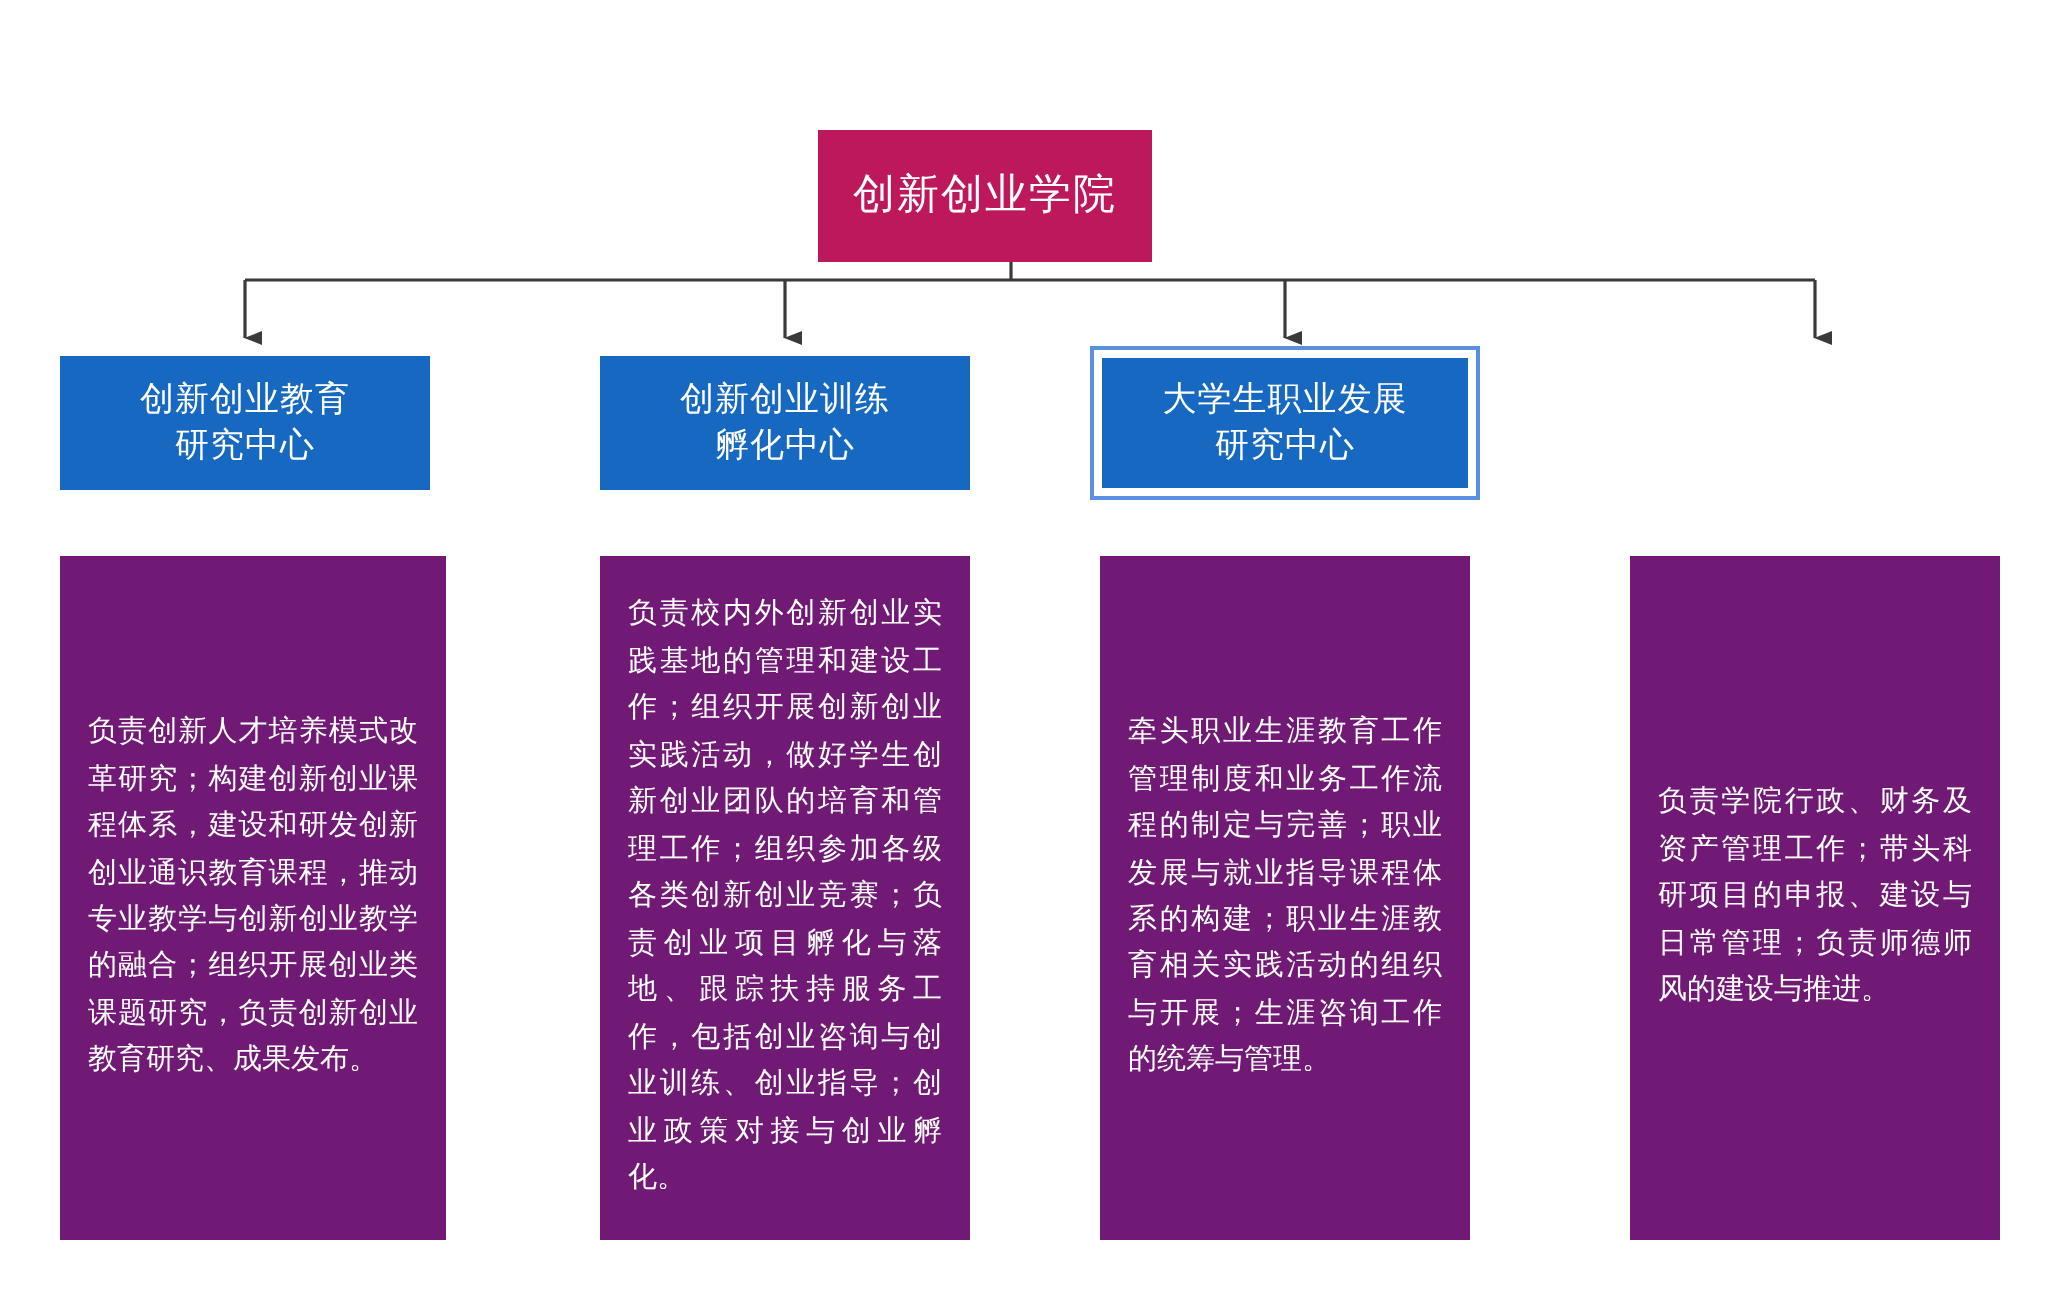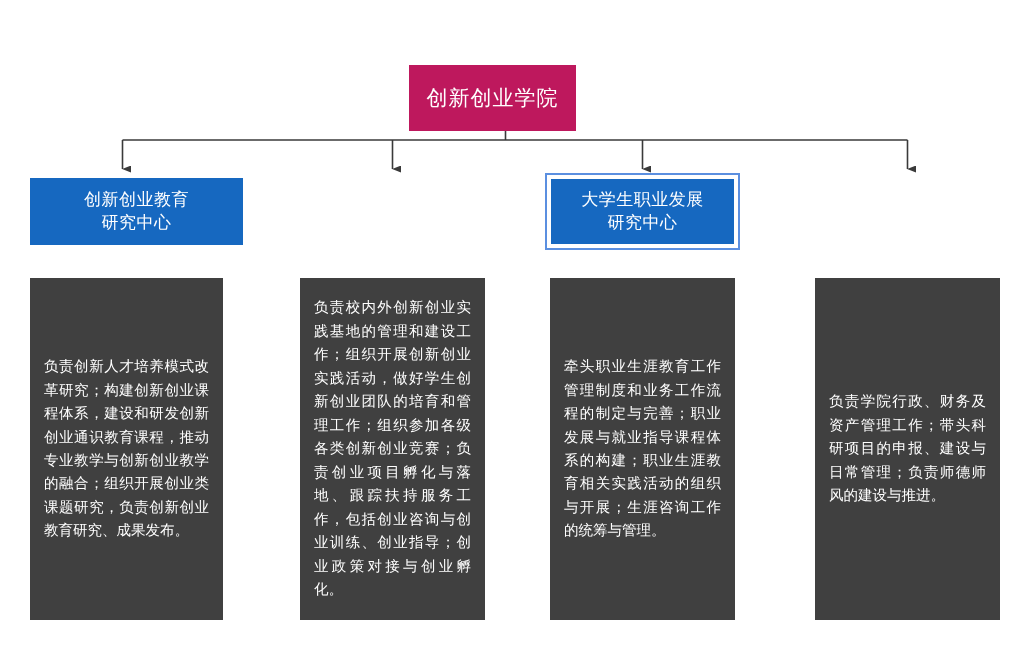--- a/index.html
+++ b/index.html
@@ -34,37 +34,37 @@
     margin-top:32px;
   }
 
   
   .head{
     top:178px;height:67px;
     background:#1668c0;
     font-size:17px;
     letter-spacing:.5px;
   }
-  .head.h1{left:30px;width:213px;}
+  .head.h1{left:30px;width:185px;}
   .head.h2{left:300px;width:185px;}
   .head.h3{left:550px;width:185px;}
   .head.h4{left:815px;width:185px;}
 
   
   .head.selected{
     outline:2px solid #5b8fe0;
     outline-offset:3px;
     box-shadow:0 0 0 1px #ffffff inset;
   }
 
   
   .panel{
     position:absolute;
     top:278px;height:342px;
-    background:#404040;
+    background:#701a75;
     color:#ffffff;
     box-sizing:border-box;
     display:flex;align-items:center;justify-content:center;
     padding:10px 14px;
   }
   .panel .ptext{
     font-size:14.5px;
     line-height:1.62;
     text-align:justify;
     text-align-last:left;
@@ -95,20 +95,22 @@
     <line x1="122.5" y1="140" x2="122.5" y2="169" stroke="#3a3a3a" stroke-width="1.6" marker-end="url(#arrowhead)"></line>
     <line x1="392.5" y1="140" x2="392.5" y2="169" stroke="#3a3a3a" stroke-width="1.6" marker-end="url(#arrowhead)"></line>
     <line x1="642.5" y1="140" x2="642.5" y2="169" stroke="#3a3a3a" stroke-width="1.6" marker-end="url(#arrowhead)"></line>
     <line x1="907.5" y1="140" x2="907.5" y2="169" stroke="#3a3a3a" stroke-width="1.6" marker-end="url(#arrowhead)"></line>
   </svg>
 
   <div class="node root">创新创业学院</div>
 
   <div class="node head h1">创新创业教育
 研究中心</div>
+  <div class="node head h2">创新创业训练
+孵化中心</div>
   <div class="node head h3 selected">大学生职业发展
 研究中心</div>
 
   <div class="panel p1">
     <div class="ptext">负责创新人才培养模式改革研究；构建创新创业课程体系，建设和研发创新创业通识教育课程，推动专业教学与创新创业教学的融合；组织开展创业类课题研究，负责创新创业教育研究、成果发布。</div>
   </div>
   <div class="panel p2">
     <div class="ptext">负责校内外创新创业实践基地的管理和建设工作；组织开展创新创业实践活动，做好学生创新创业团队的培育和管理工作；组织参加各级各类创新创业竞赛；负责创业项目孵化与落地、跟踪扶持服务工作，包括创业咨询与创业训练、创业指导；创业政策对接与创业孵化。</div>
   </div>
   <div class="panel p3">

